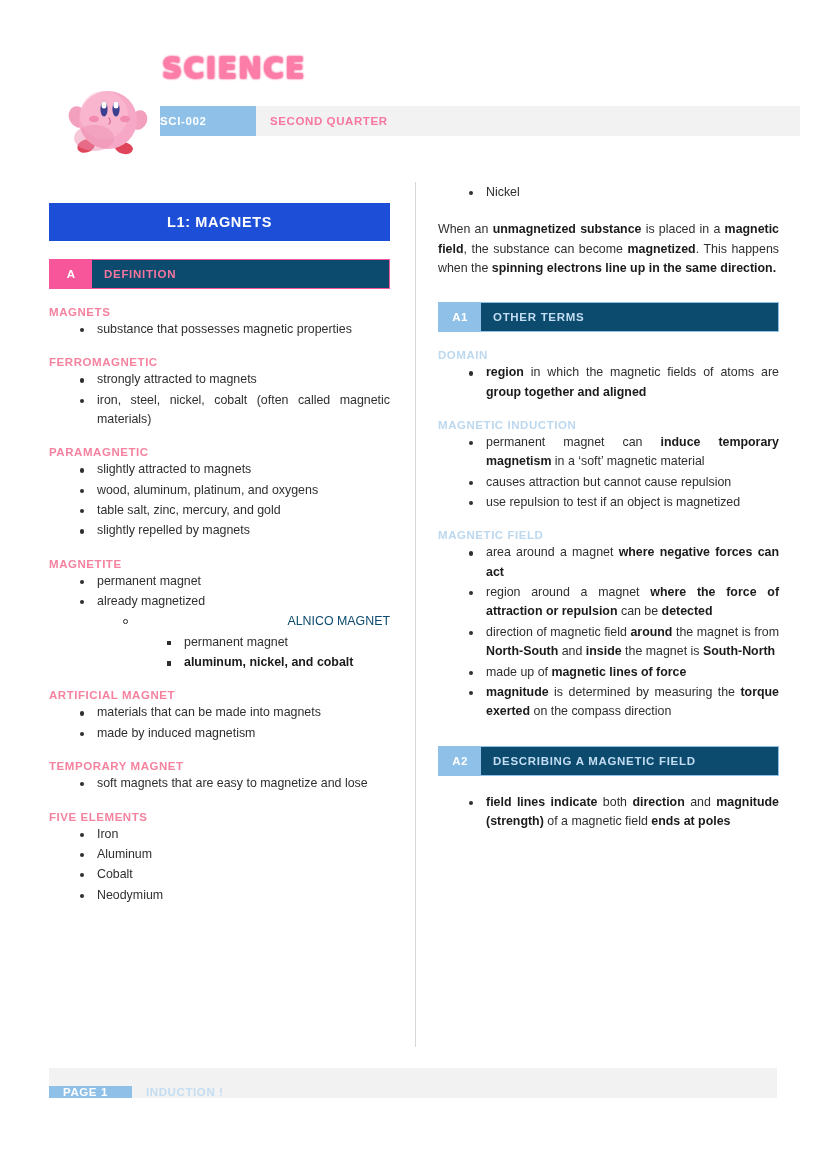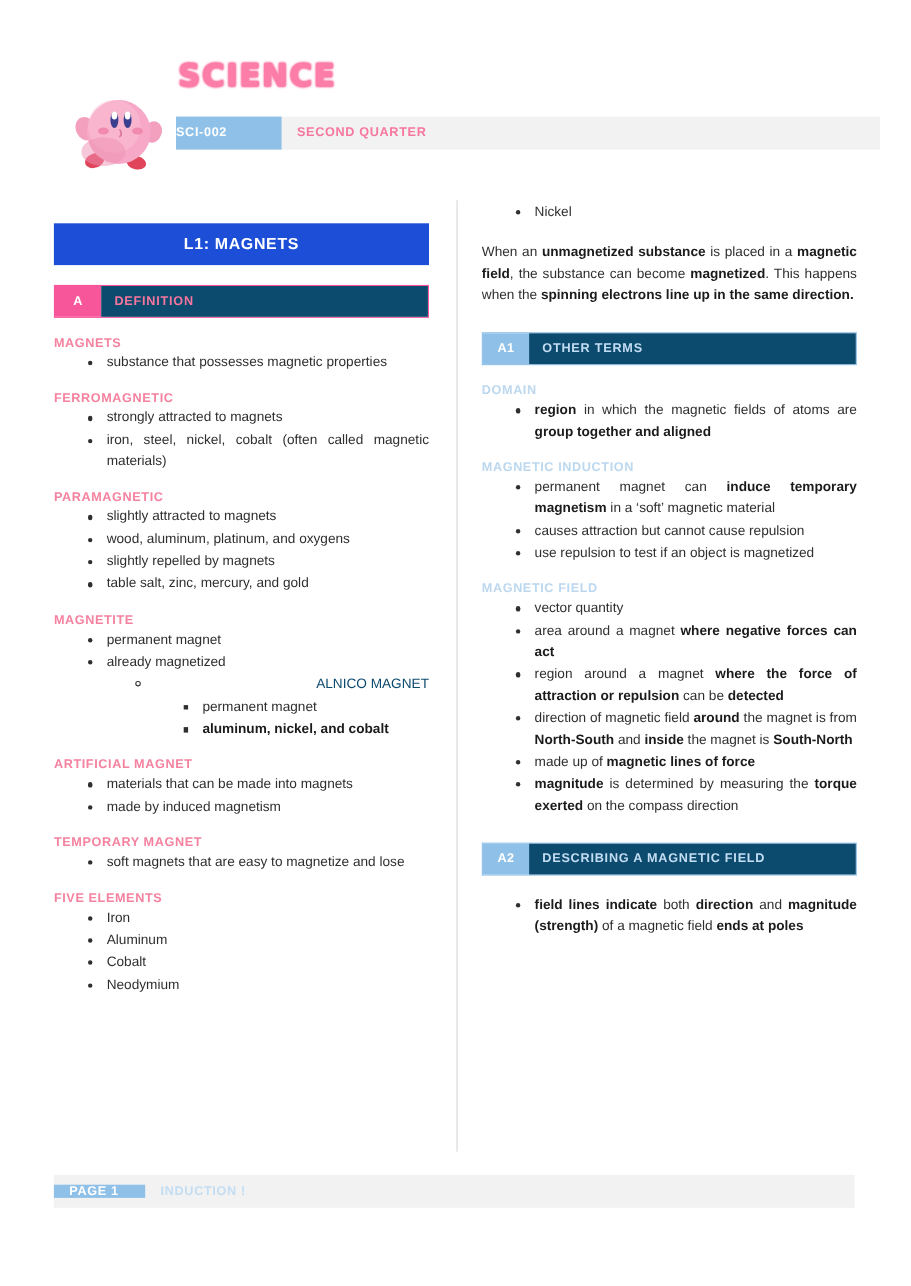--- a/index.html
+++ b/index.html
@@ -249,21 +249,21 @@
 
   
   .footer {
     position: absolute;
     left: 49px;
     top: 1068px;
     width: 728px;
     height: 30px;
     background: #f2f2f2;
     display: flex;
-    align-items: center;
+    align-items: flex-end;
   }
   .page-chip {
     width: 83px;
     background: #8FC0E8;
     color: #ffffff;
     font-size: 11.5px;
     font-weight: 700;
     letter-spacing: 0.6px;
     display: flex;
     align-items: center;
@@ -335,22 +335,22 @@
         <ul>
           <li class="bullet">strongly attracted to magnets</li>
           <li class="bullet">iron, steel, nickel, cobalt (often called magnetic materials)</li>
         </ul>
         <div class="topic pink">PARAMAGNETIC</div>
         <ul>
           <li class="bullet">slightly attracted to magnets</li>
           <li class="bullet">wood, aluminum, platinum, and oxygens</li>
         </ul>
         <ul>
+          <li class="bullet">table salt, zinc, mercury, and gold</li>
           <li class="bullet">slightly repelled by magnets</li>
-          <li class="bullet">table salt, zinc, mercury, and gold</li>
         </ul>
         <div class="topic pink">MAGNETITE</div>
         <ul>
           <li class="bullet">permanent magnet</li>
           <li class="bullet">already magnetized</li>
           <li class="sub">ALNICO MAGNET</li>
           <li class="subsub">permanent magnet</li>
           <li class="subsub"><b>aluminum, nickel, and cobalt</b></li>
         </ul>
         <div class="topic pink">ARTIFICIAL MAGNET</div>
@@ -391,21 +391,20 @@
           <li class="bullet"><b>region</b> in which the magnetic fields of atoms are <b>group together and aligned</b></li>
         </ul>
         <div class="topic blue">MAGNETIC INDUCTION</div>
         <ul>
           <li class="bullet">permanent magnet can <b>induce temporary magnetism</b> in a ‘soft’ magnetic material</li>
           <li class="bullet">causes attraction but cannot cause repulsion</li>
           <li class="bullet">use repulsion to test if an object is magnetized</li>
         </ul>
         <div class="topic blue">MAGNETIC FIELD</div>
         <ul>
-          <li class="bullet">vector quantity</li>
           <li class="bullet">area around a magnet <b>where negative forces can act</b></li>
           <li class="bullet">region around a magnet <b>where the force of attraction or repulsion</b> can be <b>detected</b></li>
           <li class="bullet">direction of magnetic field <b>around</b> the magnet is from <b>North-South</b> and <b>inside</b> the magnet is <b>South-North</b></li>
           <li class="bullet">made up of <b>magnetic lines of force</b></li>
           <li class="bullet"><b>magnitude</b> is determined by measuring the <b>torque exerted</b> on the compass direction</li>
         </ul>
       </div>
 
     <div class="section-box blue" style="margin-top:24px;">
       <div class="sec-chip">A2</div>

